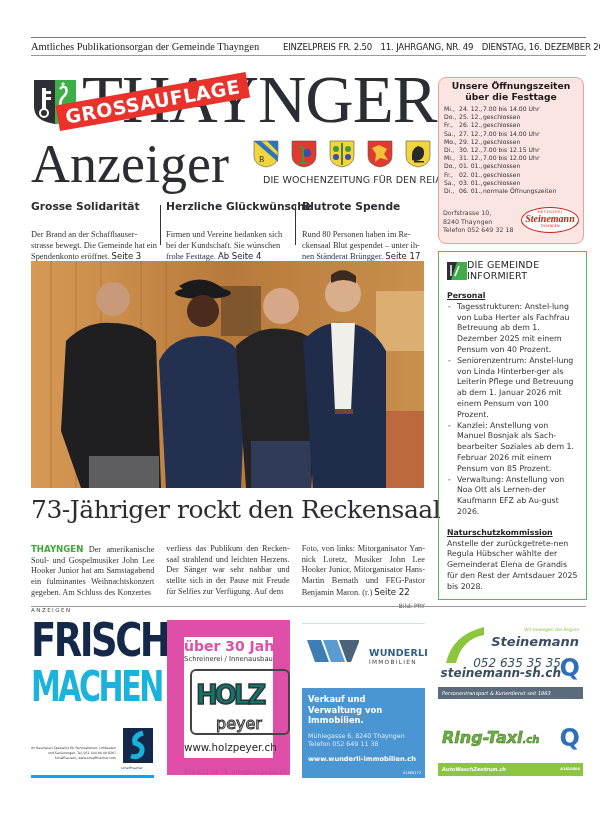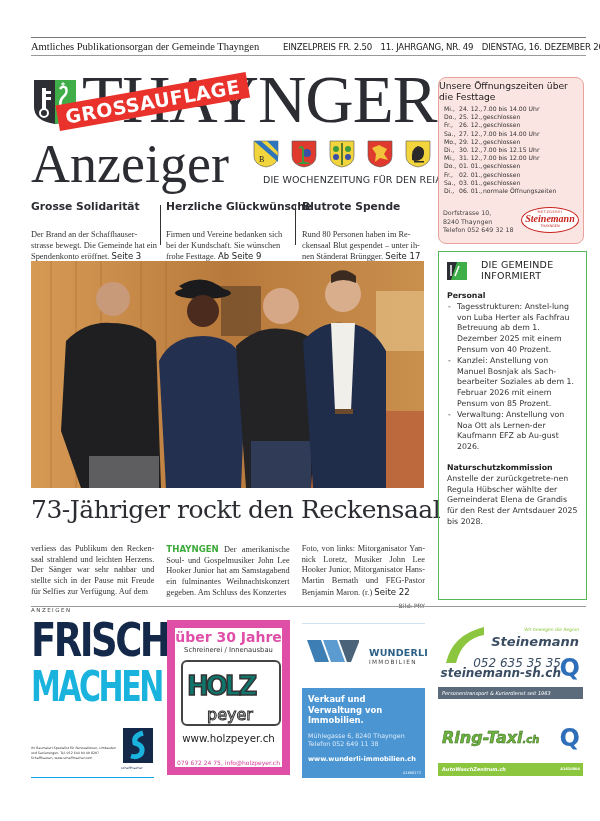--- a/index.html
+++ b/index.html
@@ -18,21 +18,21 @@
   .crest { left: 33px; top: 79px; width: 44px; height: 46px; }
   .title-top { left: 82px; top: 66px; font-size: 67px; line-height: 67px; font-family: "Liberation Serif", serif; color: #2b2d33; letter-spacing: -1px; white-space: nowrap; }
   .title-bottom { left: 31px; top: 136px; font-size: 54px; line-height: 56px; font-family: "Liberation Serif", serif; color: #2b2d33; white-space: nowrap; }
   .stamp { left: 60px; top: 105px; background: #e8322b; color: #fff; font-family: "DejaVu Sans", sans-serif; font-weight: bold; font-size: 19px; padding: 2px 8px; transform: rotate(-10deg); transform-origin: left bottom; letter-spacing: 0.5px; white-space: nowrap; }
   .crests-row { left: 253px; top: 140px; display: flex; gap: 12px; }
   .crest-small { width: 26px; height: 28px; }
   .tagline { left: 251px; top: 174px; font-size: 9.5px; font-family: "DejaVu Sans", sans-serif; color: #2b2d33; white-space: nowrap; letter-spacing: 0.1px; padding-left: 12px; }
 
   
   .hours { left: 438px; top: 77px; width: 146px; height: 167px; background: #fbe5e2; border: 1.5px solid #e8a29b; border-radius: 8px; }
-  .hours-title { position: absolute; left: 0; top: 3px; width: 100%; text-align: left; font-family: "DejaVu Sans", sans-serif; font-weight: normal; font-size: 9.2px; line-height: 10.5px; color: #1c1c1c; }
+  .hours-title { position: absolute; left: 0; top: 3px; width: 100%; text-align: center; font-family: "DejaVu Sans", sans-serif; font-weight: bold; font-size: 9.2px; line-height: 10.5px; color: #1c1c1c; }
   .hours-list { position: absolute; left: 5px; top: 27px; width: 138px; font-family: "DejaVu Sans", sans-serif; font-size: 6.1px; line-height: 8.2px; color: #333; }
   .hours-row { display: flex; white-space: nowrap; }
   .hours-row .d { width: 15px; }
   .hours-row .dt { width: 24px; }
   .hours-addr { position: absolute; left: 4px; top: 131px; font-family: "DejaVu Sans", sans-serif; font-size: 6.3px; line-height: 8.5px; color: #444; }
   .stein-logo { position: absolute; left: 82px; top: 129px; width: 58px; height: 26px; border: 1.3px solid #c8231d; border-radius: 50%; text-align: center; background: #fff; }
   .stein-logo .top { font-size: 3.5px; color: #c8231d; font-family: "DejaVu Sans", sans-serif; letter-spacing: 0.5px; display: block; margin-top: 2px; }
   .stein-logo .mid { font-size: 10px; color: #c8231d; font-family: "Liberation Serif", serif; font-style: italic; font-weight: bold; display: block; line-height: 10px; }
   .stein-logo .bot { font-size: 3.5px; color: #c8231d; font-family: "DejaVu Sans", sans-serif; display: block; }
 
@@ -49,41 +49,41 @@
   
   .headline { left: 31px; top: 494px; font-family: "DejaVu Serif", serif; font-size: 25px; line-height: 32px; color: #2b2d33; letter-spacing: -0.5px; white-space: nowrap; }
   .article { left: 31px; top: 544px; width: 394px; display: flex; gap: 12px; }
   .article .col { width: 124px; font-family: "Liberation Serif", serif; font-size: 8.3px; line-height: 10.7px; color: #333; text-align: justify; }
   .article .lead { font-family: "DejaVu Sans", sans-serif; font-weight: bold; color: #3daa3a; font-size: 8.6px; }
   .article .ref { font-family: "DejaVu Sans", sans-serif; font-size: 8.6px; color: #222; }
   .article .credit { font-family: "DejaVu Sans", sans-serif; font-size: 6px; color: #444; float: right; margin-top: 2px; }
 
   
   .gemeinde { left: 438px; top: 251px; width: 149px; height: 349px; border: 1.5px solid #58b95a; padding: 8px 8px; }
-  .gem-head { display: flex; align-items: center; gap: 14px; }
+  .gem-head { display: flex; align-items: center; gap: 0; }
   .gem-logo { width: 20px; height: 18px; }
   .gem-title { font-family: "DejaVu Sans", sans-serif; font-size: 9.5px; line-height: 10.5px; color: #222; letter-spacing: 0.2px; }
   .gem-section { font-family: "DejaVu Sans", sans-serif; font-size: 7.8px; line-height: 10.8px; color: #333; margin-top: 10px; }
-  .gem-section h4 { font-weight: bold; font-size: 7.8px; color: #222; }
+  .gem-section h4 { font-weight: bold; font-size: 7.8px; color: #222; text-decoration: underline; }
   .gem-section ul { list-style: none; }
   .gem-section li { position: relative; padding-left: 10px; }
   .gem-section li::before { content: "-"; position: absolute; left: 1px; top: 0; }
 
   
   .ads-rule { left: 31px; top: 606px; width: 555px; height: 1px; background: #999; }
   .ads-label { left: 31px; top: 607px; font-family: "DejaVu Sans", sans-serif; font-size: 5.5px; letter-spacing: 1.5px; color: #444; }
 
-  .ad-frisch { left: 31px; top: 620px; width: 123px; height: 158px; border-bottom: 1px solid #0ea5e9; }
+  .ad-frisch { left: 31px; top: 620px; width: 123px; height: 158px; border-bottom: 3px solid #0ea5e9; text-align: right; }
   .frisch-1 { position: absolute; left: 0; top: 0; width: 123px; font-family: "DejaVu Sans", sans-serif; font-weight: bold; font-size: 37px; line-height: 34px; color: #14294a; letter-spacing: -2.5px; transform: scaleY(1.25); transform-origin: top left; }
   .frisch-2 { position: absolute; left: 0; top: 42px; width: 123px; font-family: "DejaVu Sans", sans-serif; font-weight: bold; font-size: 30px; line-height: 34px; color: #1ab3de; letter-spacing: -2.5px; transform: scaleY(1.45); transform-origin: top left; }
   .frisch-small { position: absolute; left: 0; top: 126px; width: 85px; font-family: "DejaVu Sans", sans-serif; font-size: 3.2px; line-height: 4.8px; color: #333; }
   .frisch-logo { position: absolute; left: 92px; top: 108px; width: 30px; height: 35px; background: #14294a; }
   .frisch-logo-label { position: absolute; left: 90px; top: 146px; font-family: "DejaVu Sans", sans-serif; font-size: 3.2px; color: #14294a; }
 
-  .ad-holz { left: 167px; top: 620px; width: 123px; height: 155px; background: #df4fa8; padding: 8px; }
+  .ad-holz { left: 167px; top: 620px; width: 123px; height: 155px; background: #df4fa8; padding: 17px; }
   .holz-inner { width: 100%; height: 100%; background: #fff; position: relative; text-align: center; }
   .holz-30 { font-family: "DejaVu Sans", sans-serif; font-weight: bold; font-size: 14px; color: #df4fa8; padding-top: 1px; white-space: nowrap; }
   .holz-sub { font-family: "DejaVu Sans", sans-serif; font-size: 6.8px; color: #333; margin-top: 1px; white-space: nowrap; }
   .holz-logo { position: absolute; left: 6px; top: 32px; width: 100px; height: 66px; border: 2px solid #444; border-radius: 6px; }
   .holz-big { position: absolute; left: 4px; top: 0px; font-family: "DejaVu Sans", sans-serif; font-weight: bold; font-size: 26px; line-height: 48px; color: #0f766e; -webkit-text-stroke: 1.5px #333; letter-spacing: -3px; }
   .holz-peyer { position: absolute; left: 24px; top: 44px; font-family: "DejaVu Sans", sans-serif; font-size: 16px; line-height: 18px; color: #fff; -webkit-text-stroke: 1px #333; }
   .holz-url { position: absolute; left: 0; top: 104px; width: 100%; font-family: "DejaVu Sans", sans-serif; font-size: 10.3px; color: #222; white-space: nowrap; }
   .holz-contact { position: absolute; left: 0; top: 131px; width: 100%; font-family: "DejaVu Sans", sans-serif; font-size: 6px; color: #d23d95; white-space: nowrap; }
 
   .ad-wunderli { left: 302px; top: 620px; width: 123px; height: 158px; }
@@ -243,21 +243,21 @@
   </div>
 </div>
 
 <div class="abs teaser" style="left:31px;">
   <h3>Grosse Solidarität</h3>
   <p><span>Der Brand an der Schaffhauser-strasse bewegt. Die Gemeinde hat ein Spendenkonto eröffnet. </span><span class="ref">Seite 3</span></p>
 </div>
 <div class="abs teaser-divider" style="left:160px;"></div>
 <div class="abs teaser" style="left:166px;">
   <h3>Herzliche Glückwünsche</h3>
-  <p><span>Firmen und Vereine bedanken sich bei der Kundschaft. Sie wünschen frohe Festtage. </span><span class="ref">Ab Seite 9</span></p>
+  <p><span>Firmen und Vereine bedanken sich bei der Kundschaft. Sie wünschen frohe Festtage. </span><span class="ref">Ab Seite 4</span></p>
 </div>
 <div class="abs teaser-divider" style="left:295px;"></div>
 <div class="abs teaser" style="left:302px;">
   <h3>Blutrote Spende</h3>
   <p><span>Rund 80 Personen haben im Re-ckensaal Blut gespendet – unter ih-nen Ständerat Brüngger. </span><span class="ref">Seite 17</span></p>
 </div>
 
 <div class="abs photo">
   <svg width="393" height="227" viewBox="0 0 393 227">
     <defs>
@@ -295,41 +295,42 @@
     <circle cx="312" cy="33" r="18" fill="#d9ae8d"></circle>
     <path d="M300 14 Q312 4 325 15 L325 22 Q312 16 300 22 Z" fill="#3a2a20"></path>
     <path d="M272 80 Q290 60 312 62 Q340 62 355 90 L355 227 H282 Z" fill="#1f2c4a"></path>
     <path d="M300 62 L324 62 L320 150 L304 150 Z" fill="#f1efea"></path>
     <rect x="304" y="148" width="18" height="5" fill="#6b4a2e"></rect>
   </svg>
 </div>
 
 <div class="abs headline">73-Jähriger rockt den Reckensaal</div>
 <div class="abs article">
+  <div class="col"><span class="lead">THAYNGEN</span><span> Der amerikanische Soul- und Gospelmusiker John Lee Hooker Junior hat am Samstagabend ein fulminantes Weihnachtskonzert gegeben. Am Schluss des Konzertes</span></div>
   <div class="col"><span>verliess das Publikum den Recken-saal strahlend und leichten Herzens. Der Sänger war sehr nahbar und stellte sich in der Pause mit Freude für Selfies zur Verfügung. Auf dem</span></div>
-  <div class="col"><span class="lead">THAYNGEN</span><span> Der amerikanische Soul- und Gospelmusiker John Lee Hooker Junior hat am Samstagabend ein fulminantes Weihnachtskonzert gegeben. Am Schluss des Konzertes</span></div>
   <div class="col"><span>Foto, von links: Mitorganisator Yan-nick Loretz, Musiker John Lee Hooker Junior, Mitorganisator Hans-Martin Bernath und FEG-Pastor Benjamin Maron. (r.) </span><span class="ref">Seite 22</span><span class="credit">Bild: PRY</span></div>
 </div>
 
 <div class="abs gemeinde">
   <div class="gem-head">
     <svg class="gem-logo" viewBox="0 0 20 18">
       <rect x="0" y="0" width="20" height="18" fill="#2d2f35"></rect>
       <path d="M10 0 H20 V18 H4 Z" fill="#3fae49"></path>
       <path d="M4 3 V14 M12 4 L8 14" stroke="#fff" stroke-width="1.5"></path>
     </svg>
     <div class="gem-title">
       <div>DIE GEMEINDE</div>
       <div>INFORMIERT</div>
     </div>
   </div>
   <div class="gem-section">
     <h4>Personal</h4>
     <ul>
       <li>Tagesstrukturen: Anstel-lung von Luba Herter als Fachfrau Betreuung ab dem 1. Dezember 2025 mit einem Pensum von 40 Prozent.</li>
+      <li>Seniorenzentrum: Anstel-lung von Linda Hinterber-ger als Leiterin Pflege und Betreuung ab dem 1. Januar 2026 mit einem Pensum von 100 Prozent.</li>
       <li>Kanzlei: Anstellung von Manuel Bosnjak als Sach-bearbeiter Soziales ab dem 1. Februar 2026 mit einem Pensum von 85 Prozent.</li>
       <li>Verwaltung: Anstellung von Noa Ott als Lernen-der Kaufmann EFZ ab Au-gust 2026.</li>
     </ul>
   </div>
   <div class="gem-section">
     <h4>Naturschutzkommission</h4>
     <p>Anstelle der zurückgetrete-nen Regula Hübscher wählte der Gemeinderat Elena de Grandis für den Rest der Amtsdauer 2025 bis 2028.</p>
   </div>
 </div>
 

